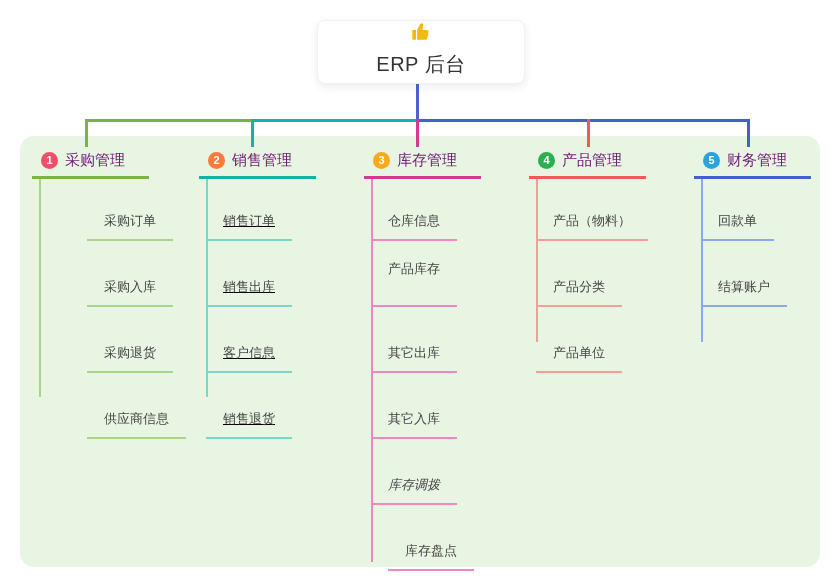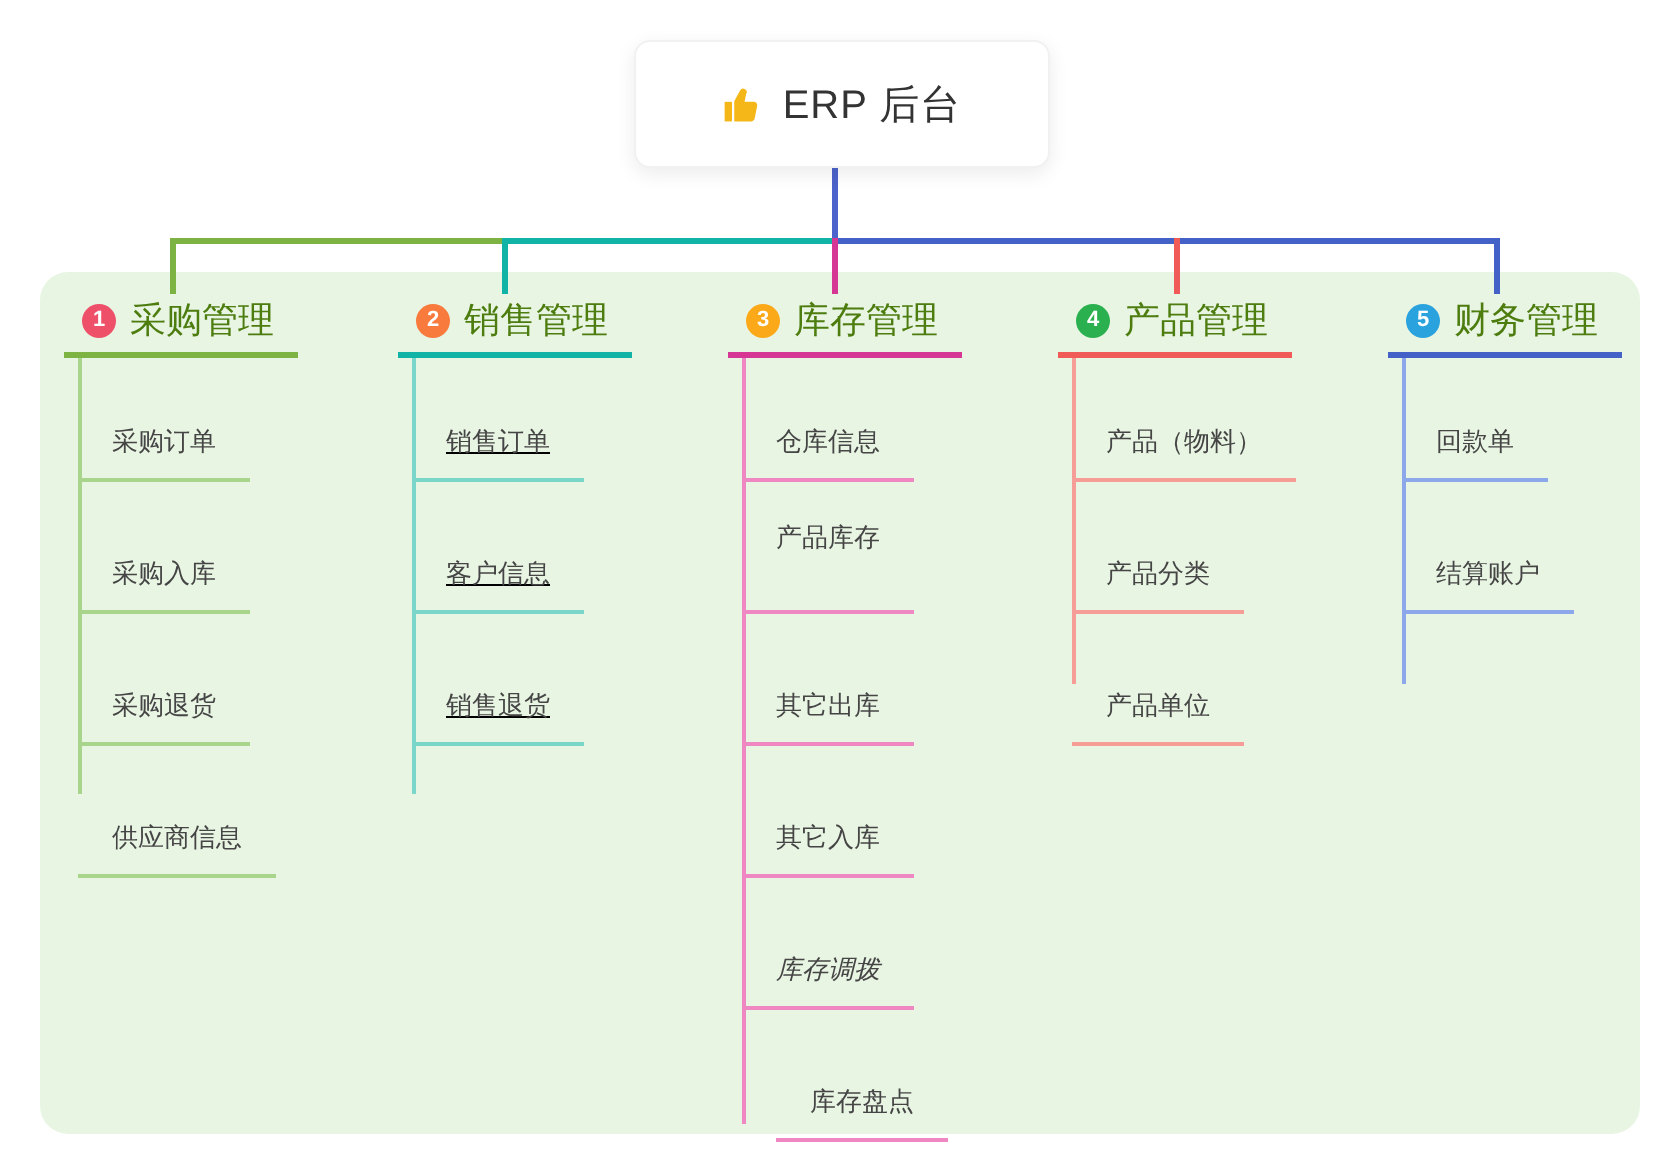--- a/index.html
+++ b/index.html
@@ -5,22 +5,23 @@
   html,body{margin:0;padding:0;background:#fff;}
   .canvas{
     position:relative;width:839px;height:588px;overflow:hidden;background:#ffffff;
     font-family:"Liberation Sans","DejaVu Sans",sans-serif;
   }
   
   .root-card{
     position:absolute;left:317px;top:20px;width:206px;height:62px;
     background:#ffffff;border:1px solid #f1f1f1;border-radius:8px;
     box-shadow:0 3px 10px rgba(0,0,0,.08);
-    display:flex;align-items:center;justify-content:center;gap:9px;
+    display:flex;align-items:center;gap:9px;
     cursor:pointer;
+    flex-direction:column;
   }
   .root-label{font-size:20px;color:#333;letter-spacing:.5px;}
   .root-icon svg{display:block;width:21px;height:21px;}
   
   .line{position:absolute;}
   .h3{height:3px;}
   .w3{width:3px;}
   
   .panel{
     position:absolute;left:20px;top:136px;width:800px;height:431px;
@@ -28,21 +29,21 @@
   }
   
   .branch-header{
     position:absolute;top:149px;height:22px;display:flex;align-items:center;gap:7px;
     cursor:pointer;
   }
   .badge{
     width:17px;height:17px;border-radius:50%;color:#fff;font-size:11px;font-weight:bold;
     display:flex;align-items:center;justify-content:center;flex:0 0 auto;
   }
-  .branch-title{font-size:18px;color:#4d7c0f;white-space:nowrap;}
+  .branch-title{font-size:15px;color:#701a75;white-space:nowrap;}
   .title-underline{top:176px;height:3px;width:117px;}
   .trunk{width:2px;top:179px;}
   
   .children{position:absolute;top:175px;}
   .child{
     height:55px;display:flex;align-items:flex-end;
     padding:0 17px 9px 17px;border-bottom:2px solid #ccc;
     width:max-content;font-size:13px;color:#454545;white-space:nowrap;
     cursor:pointer;
   }
@@ -75,21 +76,21 @@
     </span>
     <span class="root-label">ERP 后台</span>
   </div>
 
   <div class="branch-header" style="left:41px;">
     <span class="badge" style="background: rgb(239, 80, 105);">1</span>
     <span class="branch-title">采购管理</span>
   </div>
   <div class="line title-underline" style="left: 32px; background: rgb(124, 179, 66);"></div>
   <div class="line trunk" style="left: 39px; height: 218px; background: rgb(169, 212, 140);"></div>
-  <div class="children" style="left:39px;">
+  <div class="children" style="left:39px;padding-left:48px;">
     <div class="child" style="border-bottom-color: rgb(169, 212, 140);">
         <span>采购订单</span>
       </div>
     <div class="child" style="border-bottom-color: rgb(169, 212, 140);">
         <span>采购入库</span>
       </div>
     <div class="child" style="border-bottom-color: rgb(169, 212, 140);">
         <span>采购退货</span>
       </div>
     <div class="child" style="border-bottom-color: rgb(169, 212, 140);">
@@ -99,20 +100,23 @@
 
   <div class="branch-header" style="left:208px;">
     <span class="badge" style="background: rgb(248, 122, 61);">2</span>
     <span class="branch-title">销售管理</span>
   </div>
   <div class="line title-underline" style="left: 199px; background: rgb(16, 179, 165);"></div>
   <div class="line trunk" style="left: 206px; height: 218px; background: rgb(121, 214, 201);"></div>
   <div class="children" style="left:206px;text-decoration:underline;">
     <div class="child" style="border-bottom-color: rgb(121, 214, 201);">
         <span>销售订单</span>
+      </div>
+    <div class="child" style="border-bottom-color: rgb(121, 214, 201);">
+        <span>销售出库</span>
       </div>
     <div class="child" style="border-bottom-color: rgb(121, 214, 201);">
         <span>客户信息</span>
       </div>
     <div class="child" style="border-bottom-color: rgb(121, 214, 201);">
         <span>销售退货</span>
       </div>
   </div>
 
   <div class="branch-header" style="left:373px;">

